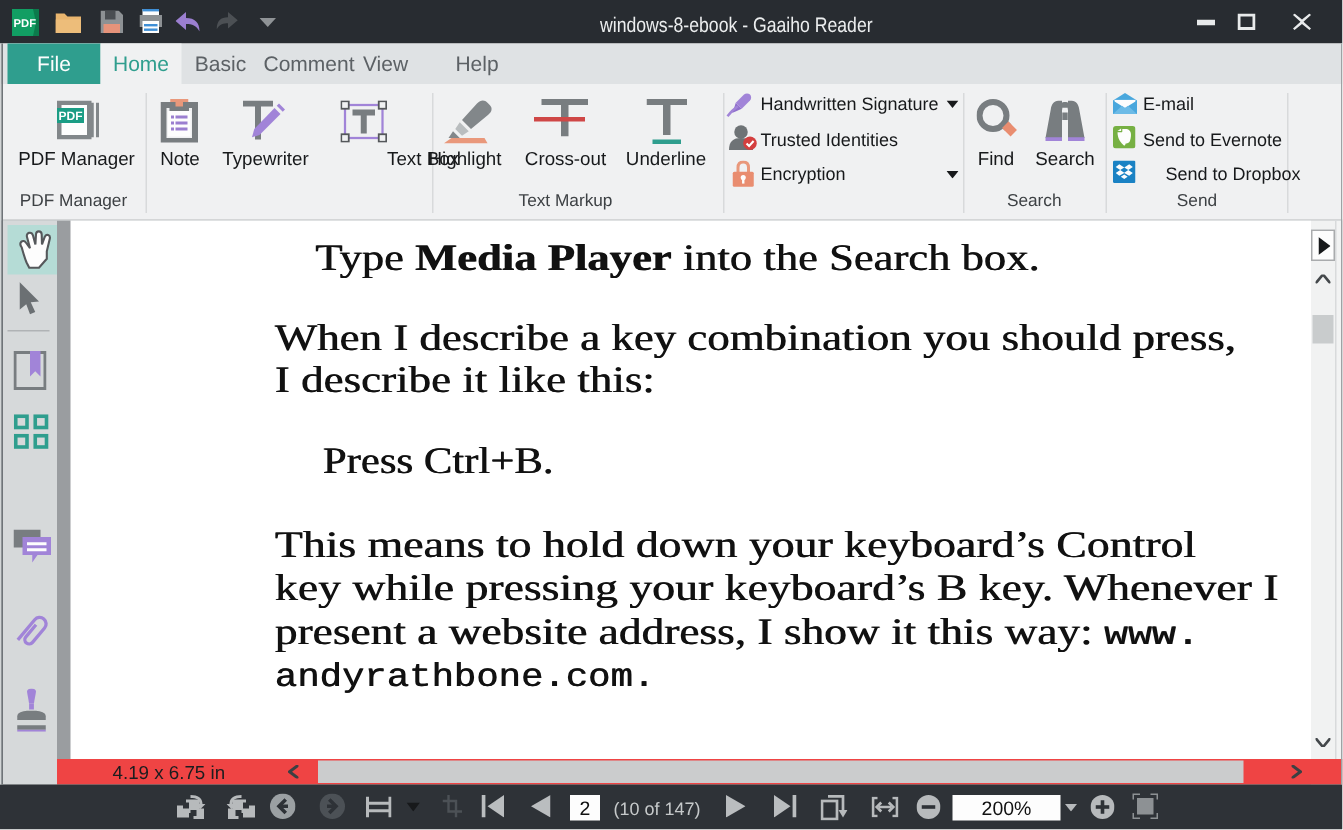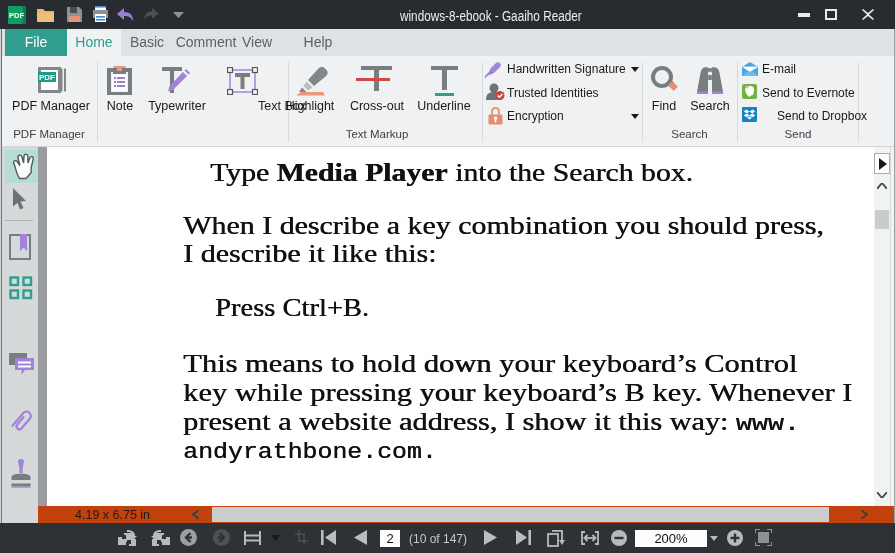--- a/index.html
+++ b/index.html
@@ -24,21 +24,21 @@
 .gname { top:72px; height:14px; font-size:11.5px; color:#3d4144; text-align:center; }
 .rowitem { font-size:12px; color:#17191b; }
 
 
 #content { left:0; top:147px; width:895px; height:376px; background:#9a9da0; }
 #sidebar { left:0; top:0; width:38px; height:376px; background:#d6d9da; border-left:1px solid #55585b; }
 #page { left:47px; top:0px; width:827px; height:359px; background:#fff; }
 .serifline { position:absolute; font-family:"Liberation Serif", serif; font-size:25px; color:#111; white-space:nowrap; transform-origin:0 0; text-shadow:0.45px 0 0 #111; }
 
 
-#statusrow { left:38px; top:506px; width:857px; height:17px; background:#c2410c; }
+#statusrow { left:38px; top:506px; width:857px; height:17px; background:#ef4444; }
 
 
 #toolbar { left:0; top:523px; width:895px; height:30px; background:#2e3237; }
 .tbtext { color:#c6c9ca; font-size:12px; }
 </style>
 </head>
 <body>
 
 <div class="abs" id="titlebar">
 

